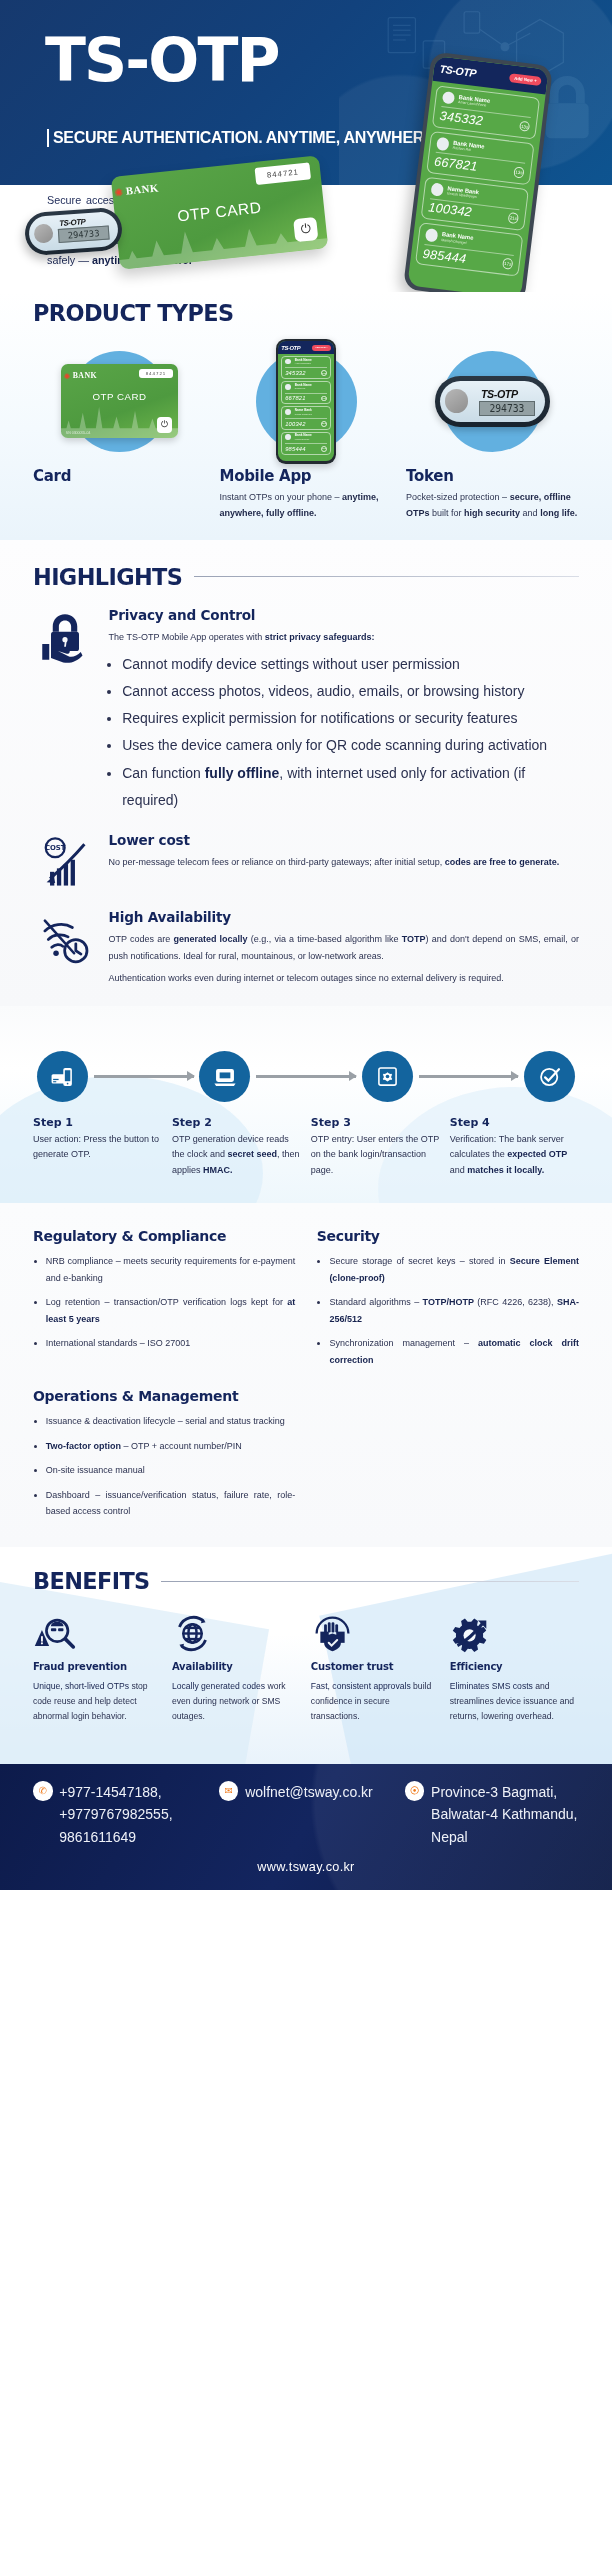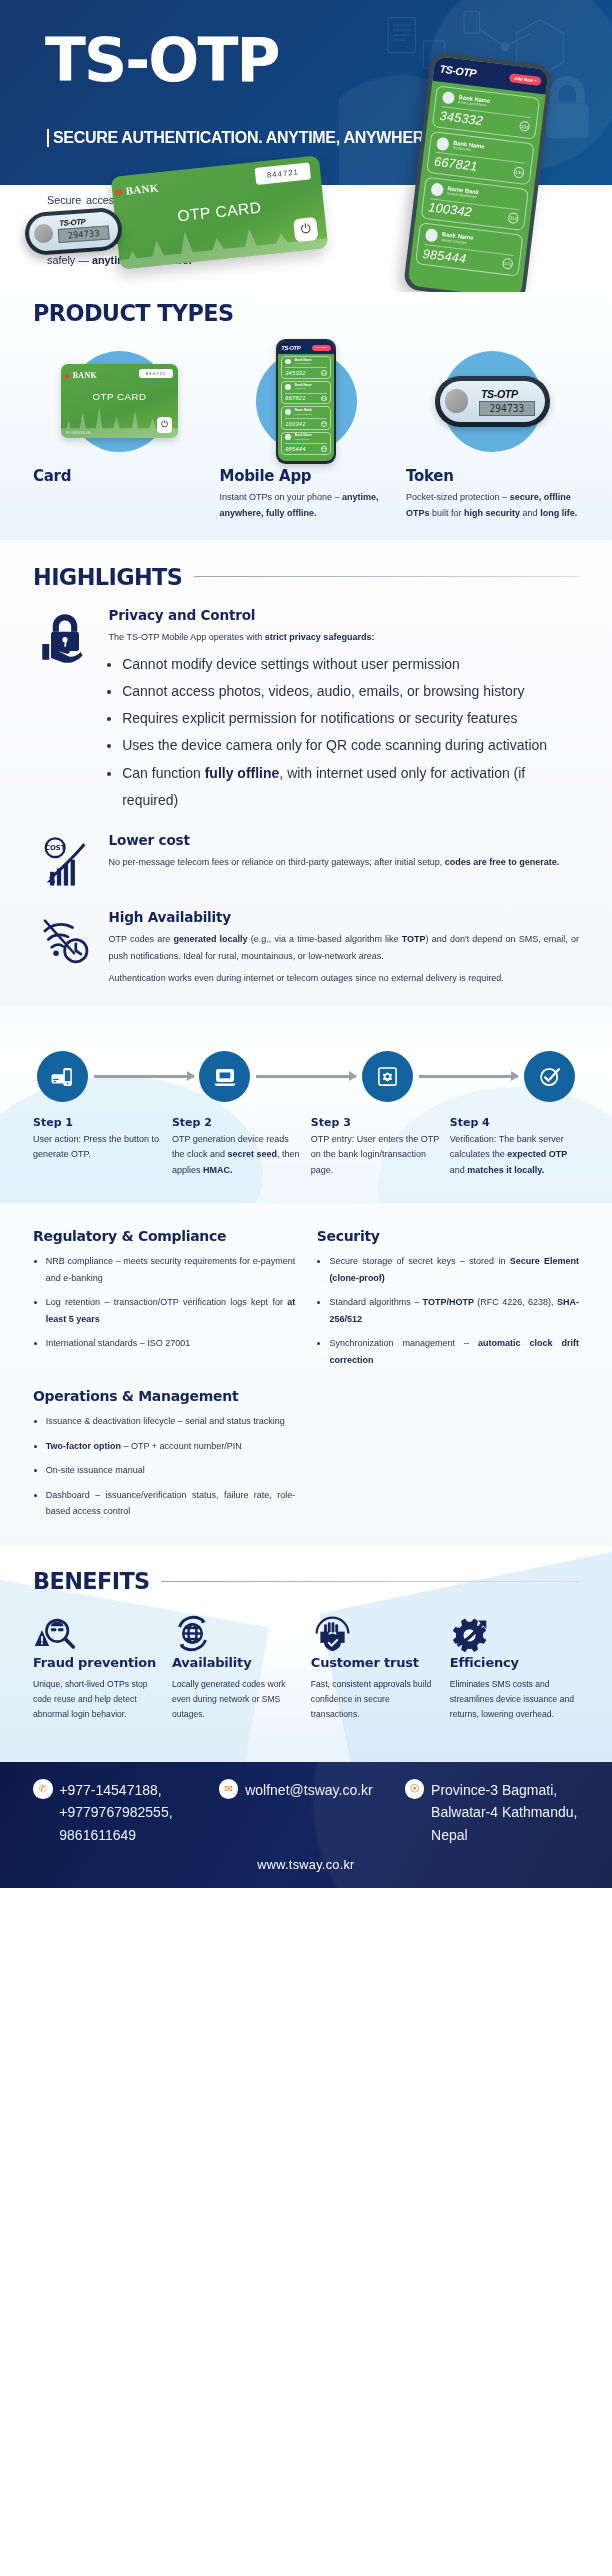--- a/index.html
+++ b/index.html
@@ -184,21 +184,21 @@
   .info-block.second{ margin-top:17.5px;}
 
   
   .benefits{ padding-top:21.4px; padding-bottom:39px; position:relative; overflow:hidden;
      background:linear-gradient(180deg,#ffffff 0%, #ffffff 40%, #e9f3fb 100%);}
   .benefits:after{ content:""; position:absolute; right:-58px; bottom:-39px; width:331px; height:224px; background:#cfe7f7; opacity:.65; transform:rotate(-12deg);}
   .benefits:before{ content:""; position:absolute; left:-78px; bottom:-49px; width:331px; height:214px; background:#dcecf8; opacity:.7; transform:rotate(10deg);}
   .benefits > *{ position:relative; z-index:1;}
   .ben-grid{ display:grid; grid-template-columns:repeat(4,1fr); gap:9.7px; margin-top:17.5px;}
   .ben-icon{ height:41px; display:flex; align-items:flex-end; color:#14255c;}
-  .ben-t{ font-family:"DejaVu Sans", sans-serif; font-size:13px; font-weight:800; color:#14255c; margin-top:2px; letter-spacing:-0.2px;}
+  .ben-t{ font-family:"DejaVu Sans", sans-serif; font-size:10px; font-weight:800; color:#14255c; margin-top:8px; letter-spacing:-0.2px;}
   .ben-d{ font-size:8.6px; line-height:1.78; color:#2b3150; margin-top:6.8px;}
   .ben-d b{ font-weight:400; color:#17234f;}
 
   
   .footer{ background:linear-gradient(120deg,#0d1b4b 0%, #13255f 50%, #0c1a46 100%); padding:17.5px 33px 15.6px; color:#fff; position:relative; overflow:hidden;}
   .footer:after{ content:""; position:absolute; inset:0; background:radial-gradient(circle at 80% 30%, rgba(255,255,255,.05) 0 35%, transparent 36%);}
   .foot-row{ display:flex; align-items:flex-start; gap:11.7px; position:relative; z-index:1;}
   .foot-item{ display:flex; align-items:flex-start; gap:6.8px; flex:1;}
   .foot-badge{ width:19.5px; height:19.5px; border-radius:50%; background:#fff; display:flex; align-items:center; justify-content:center; color:#f07a1a; flex:0 0 auto; font-size:9.7px;}
   .foot-txt{ font-size:14px; line-height:1.6; color:#eef1f8;}

